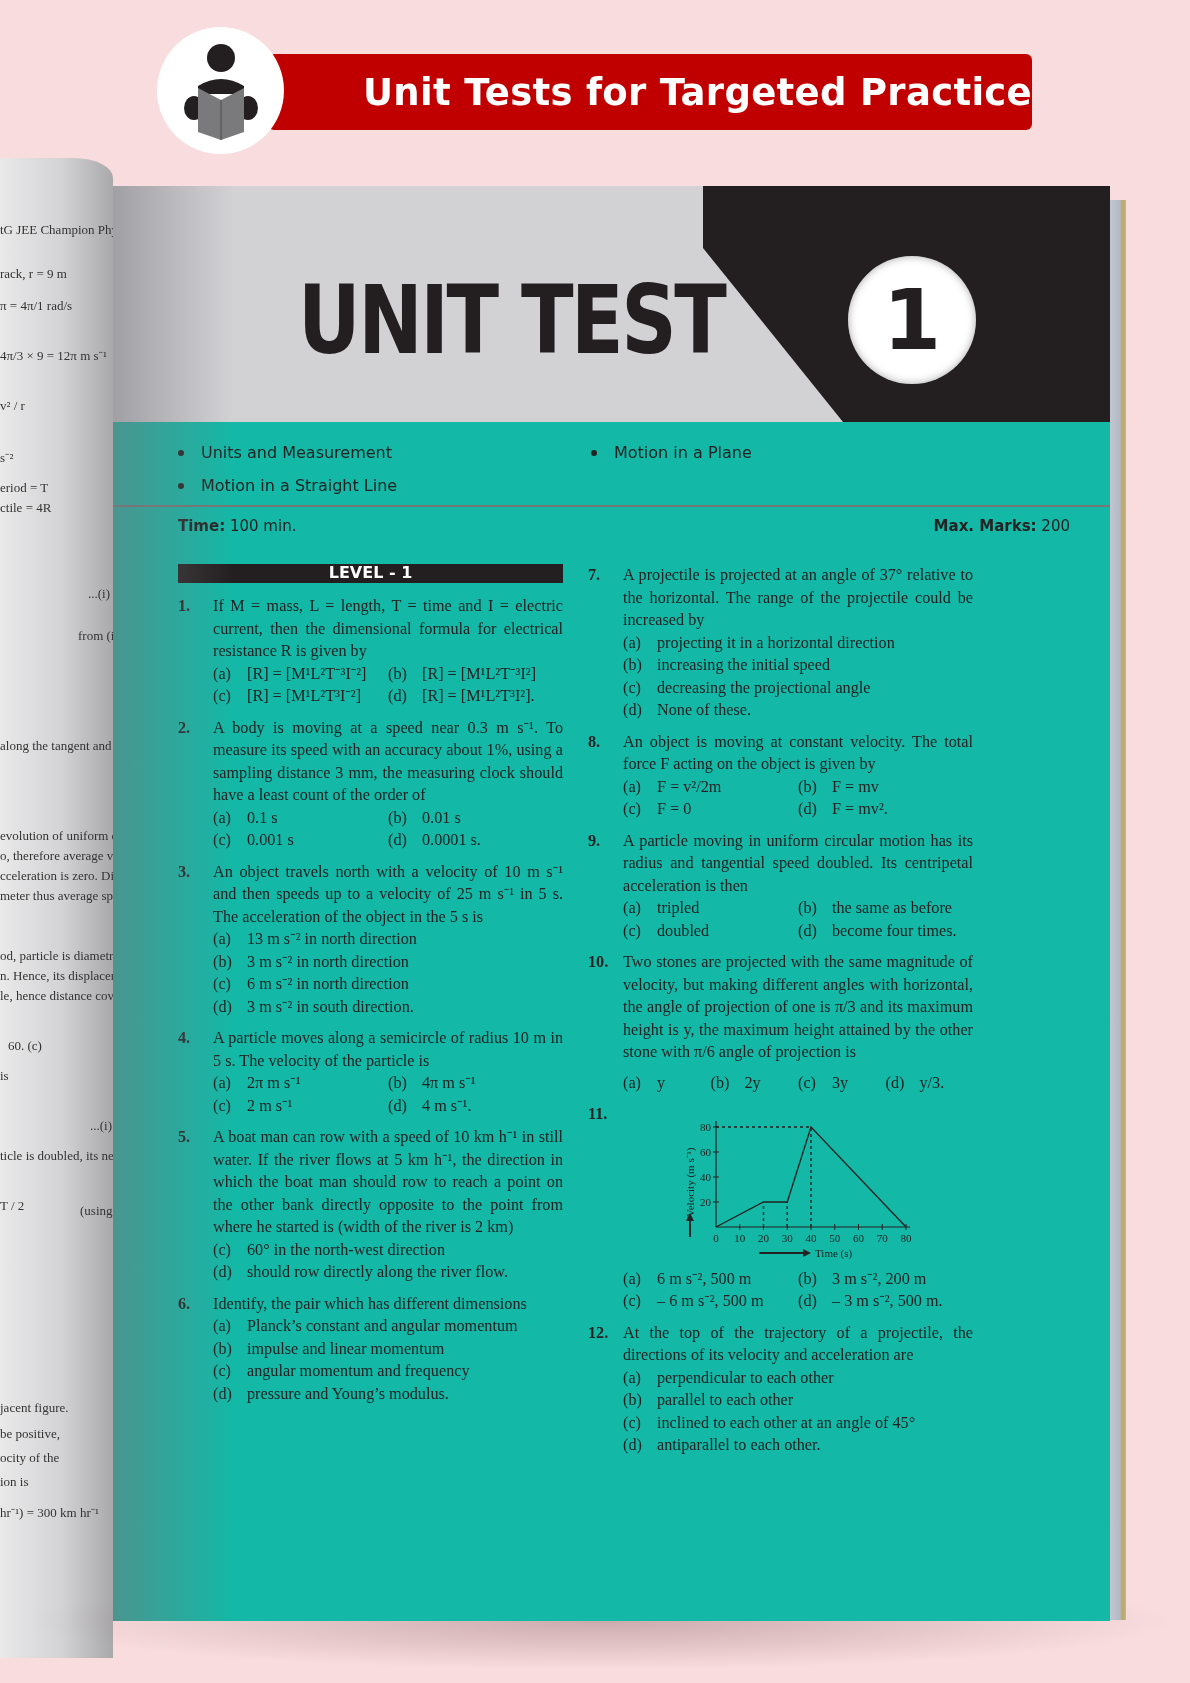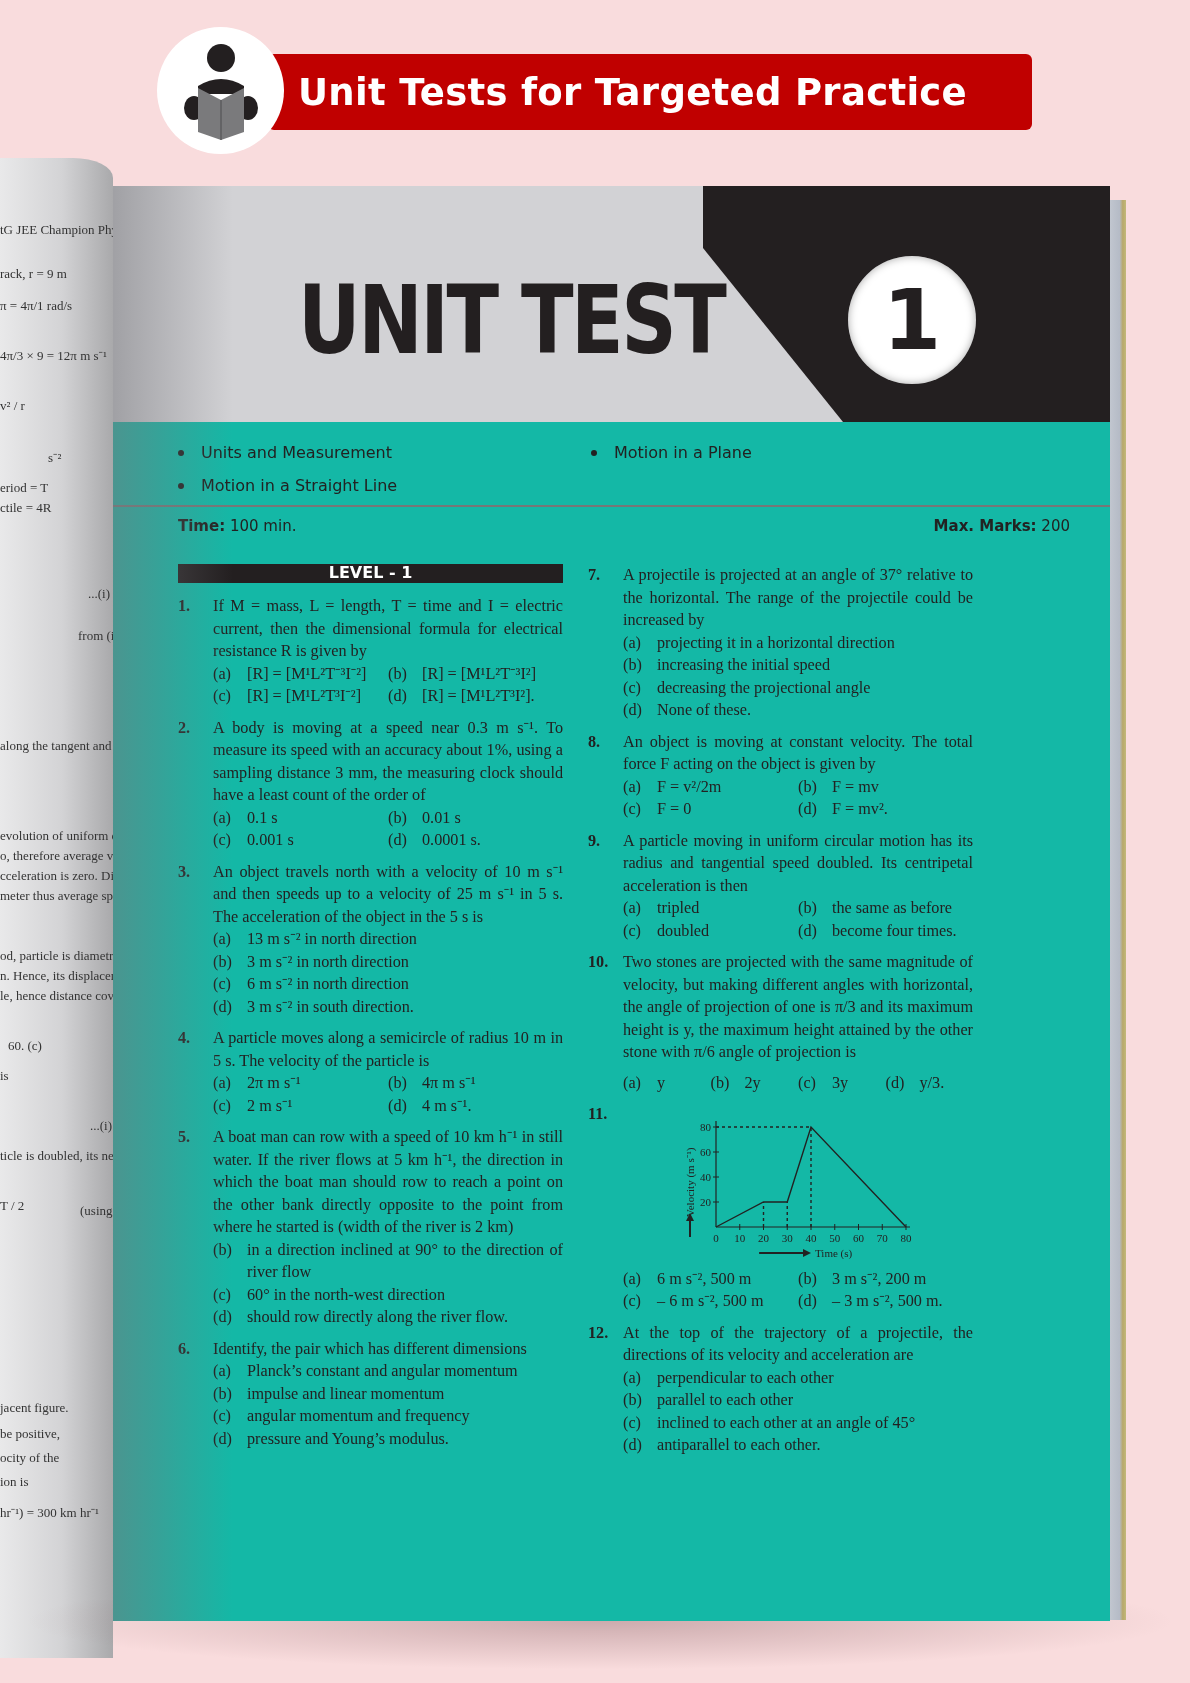--- a/index.html
+++ b/index.html
@@ -7,21 +7,21 @@
   body {
     background: #f9dcdd;
     position: relative;
     font-family: "Liberation Serif", serif;
     color: #222;
   }
   
   .banner {
     position: absolute; left: 268px; top: 54px; width: 764px; height: 76px;
     background: #c00000; border-radius: 6px;
-    display: flex; align-items: center; justify-content: flex-start;
+    display: flex; align-items: center; justify-content: flex-end;
     padding-left: 30px;
   }
   .banner-title {
     font-family: "DejaVu Sans", sans-serif; font-weight: bold;
     color: #fff; font-size: 37px; letter-spacing: 0.3px;
   }
   .badge-circle {
     position: absolute; left: 157px; top: 27px; width: 127px; height: 127px;
     border-radius: 50%; background: #fff;
     display: flex; align-items: center; justify-content: center;
@@ -127,21 +127,21 @@
     <path d="M45 64 L45 104" stroke="#5c5c5e" stroke-width="1.5"></path>
   </svg>
 </div>
 
 <div class="left-page" id="leftPage">
     <div class="left-line" style="top: 64px; left: 0px;">tG JEE Champion Physics</div>
     <div class="left-line" style="top: 108px; left: 0px;">rack, r = 9 m</div>
     <div class="left-line" style="top: 140px; left: 0px;">π  =  4π/1 rad/s</div>
     <div class="left-line" style="top: 188px; left: 0px;">4π/3 × 9 = 12π m s⁻¹</div>
     <div class="left-line" style="top: 240px; left: 0px;">v² / r</div>
-    <div class="left-line" style="top: 290px; left: 0px; margin-left: 48px;">s⁻²</div>
+    <div class="left-line" style="top: 290px; left: 0px;">s⁻²</div>
     <div class="left-line" style="top: 322px; left: 0px;">eriod = T</div>
     <div class="left-line" style="top: 342px; left: 0px;">ctile = 4R</div>
     <div class="left-line" style="top: 428px; left: 88px;">...(i)</div>
     <div class="left-line" style="top: 470px; left: 78px;">from (i)</div>
     <div class="left-line" style="top: 580px; left: 0px;">along the tangent and h</div>
     <div class="left-line" style="top: 670px; left: 0px;">evolution of uniform circular</div>
     <div class="left-line" style="top: 690px; left: 0px;">o, therefore average velocity</div>
     <div class="left-line" style="top: 710px; left: 0px;">cceleration is zero. Distance</div>
     <div class="left-line" style="top: 730px; left: 0px;">meter thus average speed w</div>
     <div class="left-line" style="top: 790px; left: 0px;">od, particle is diametrically</div>
@@ -293,24 +293,20 @@
               <span class="opt-t">4 m s⁻¹.</span>
             </div>
           </div>
         </div>
       </div>
       <div class="q">
         <div class="q-num">5.</div>
         <div class="q-body">
           <div>A boat man can row with a speed of 10 km h⁻¹ in still water. If the river flows at 5 km h⁻¹, the direction in which the boat man should row to reach a point on the other bank directly opposite to the point from where he started is (width of the river is 2 km)</div>
           <div class="opts one">
-            <div class="opt">
-              <span class="opt-l">(b)</span>
-              <span class="opt-t">in a direction inclined at 90° to the direction of river flow</span>
-            </div>
             <div class="opt">
               <span class="opt-l">(c)</span>
               <span class="opt-t">60° in the north-west direction</span>
             </div>
             <div class="opt">
               <span class="opt-l">(d)</span>
               <span class="opt-t">should row directly along the river flow.</span>
             </div>
           </div>
         </div>

